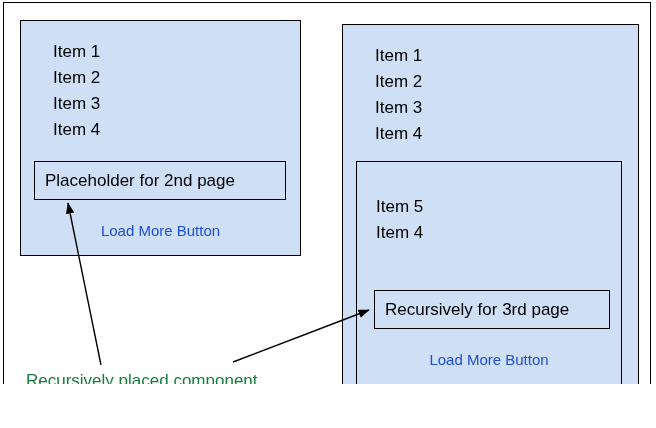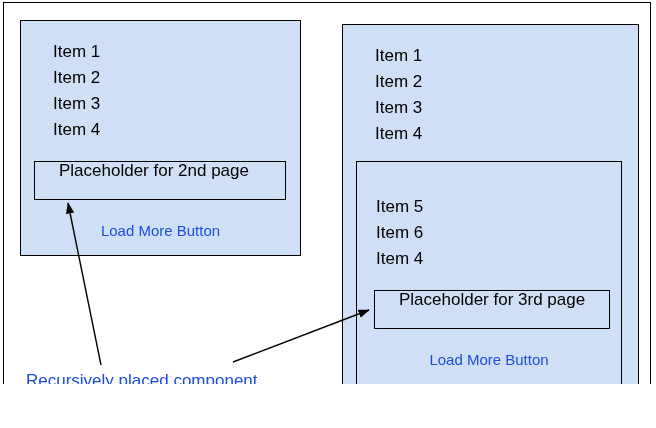--- a/index.html
+++ b/index.html
@@ -59,21 +59,22 @@
     top: 136px;
     width: 266px;
     height: 238px;
   }
   .placeholder {
     position: absolute;
     background: #cfdff5;
     border: 1px solid #000000;
     box-sizing: border-box;
     display: flex;
-    padding-left: 24px;
+    align-items: center;
+    padding-left: 10px;
   }
   .placeholder-2nd {
     left: 13px;
     top: 140px;
     width: 252px;
     height: 39px;
   }
   .placeholder-3rd {
     left: 17px;
     top: 128px;
@@ -124,21 +125,21 @@
   .load-more-nested {
     left: 0;
     right: 0;
     top: 190px;
   }
   .caption {
     position: absolute;
     left: 26px;
     top: 372px;
     font-size: 17px;
-    color: #1d4ed8;
+    color: #15803d;
     white-space: nowrap;
     line-height: 1;
   }
   .arrows {
     position: absolute;
     left: 0;
     top: 0;
     width: 656px;
     height: 428px;
     pointer-events: none;
@@ -173,26 +174,25 @@
       <div class="item-row">Item 1</div>
       <div class="item-row">Item 2</div>
       <div class="item-row">Item 3</div>
       <div class="item-row">Item 4</div>
     </div>
 
     <div class="nested-box nested-right">
 
       <div class="item-list-nested">
         <div class="item-row">Item 5</div>
-        <div class="item-row">Item 6</div>
         <div class="item-row">Item 4</div>
       </div>
 
       <div class="placeholder placeholder-3rd">
-        <span class="ph-label">Placeholder for 3rd page</span>
+        <span class="ph-label">Recursively for 3rd page</span>
       </div>
 
       <div class="load-more load-more-nested">Load More Button</div>
     </div>
   </div>
 
   <div class="caption">Recursively placed component</div>
 
   <svg class="arrows" viewBox="0 0 656 428" width="656" height="428">
     <defs>

